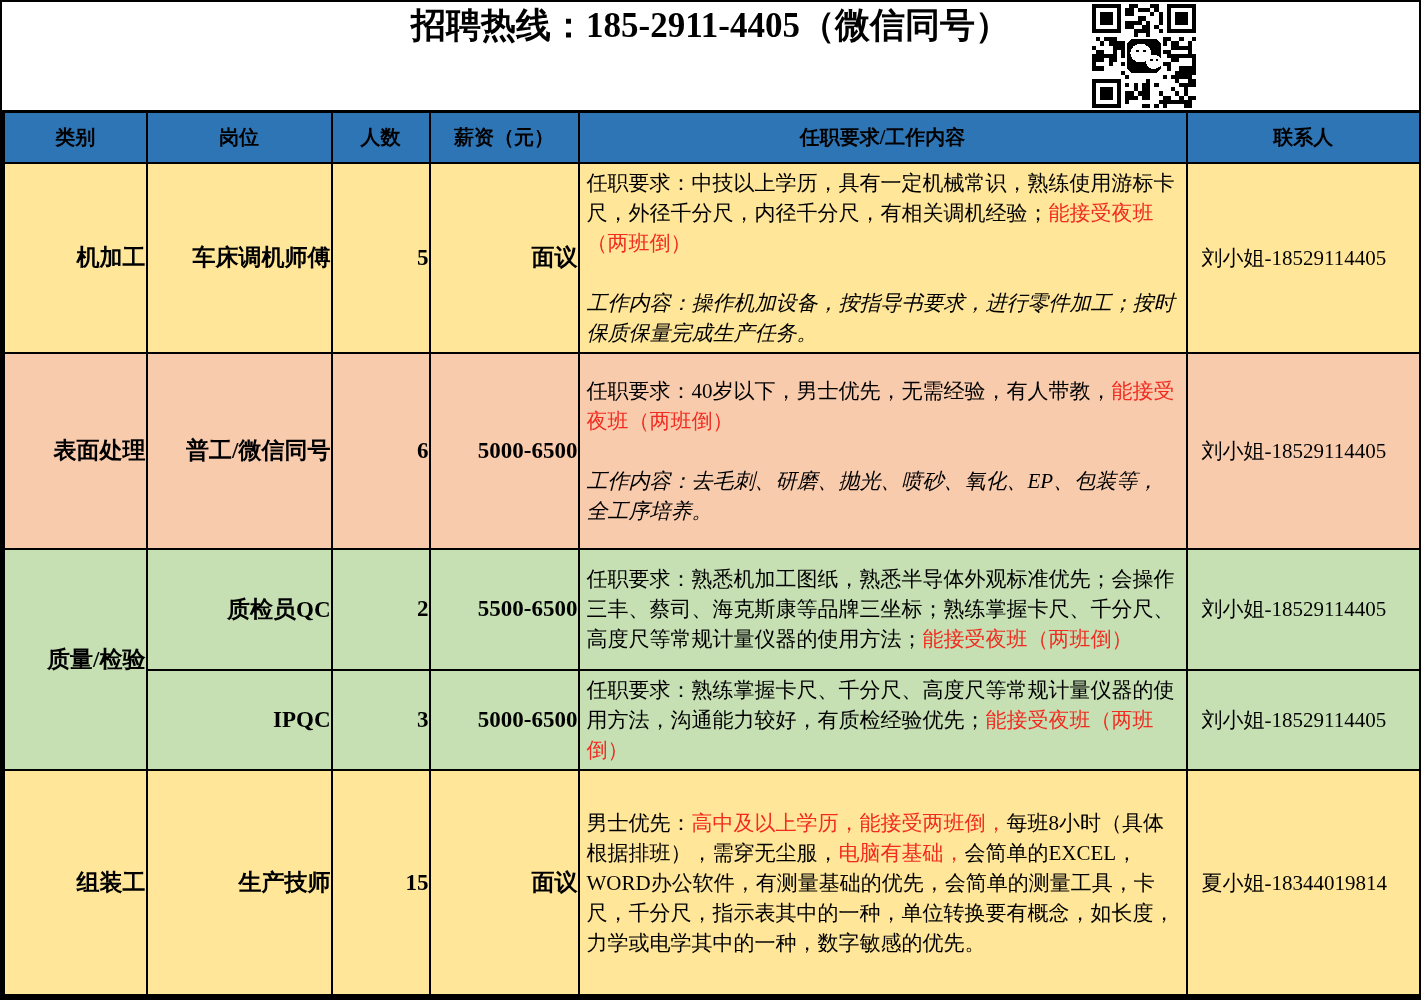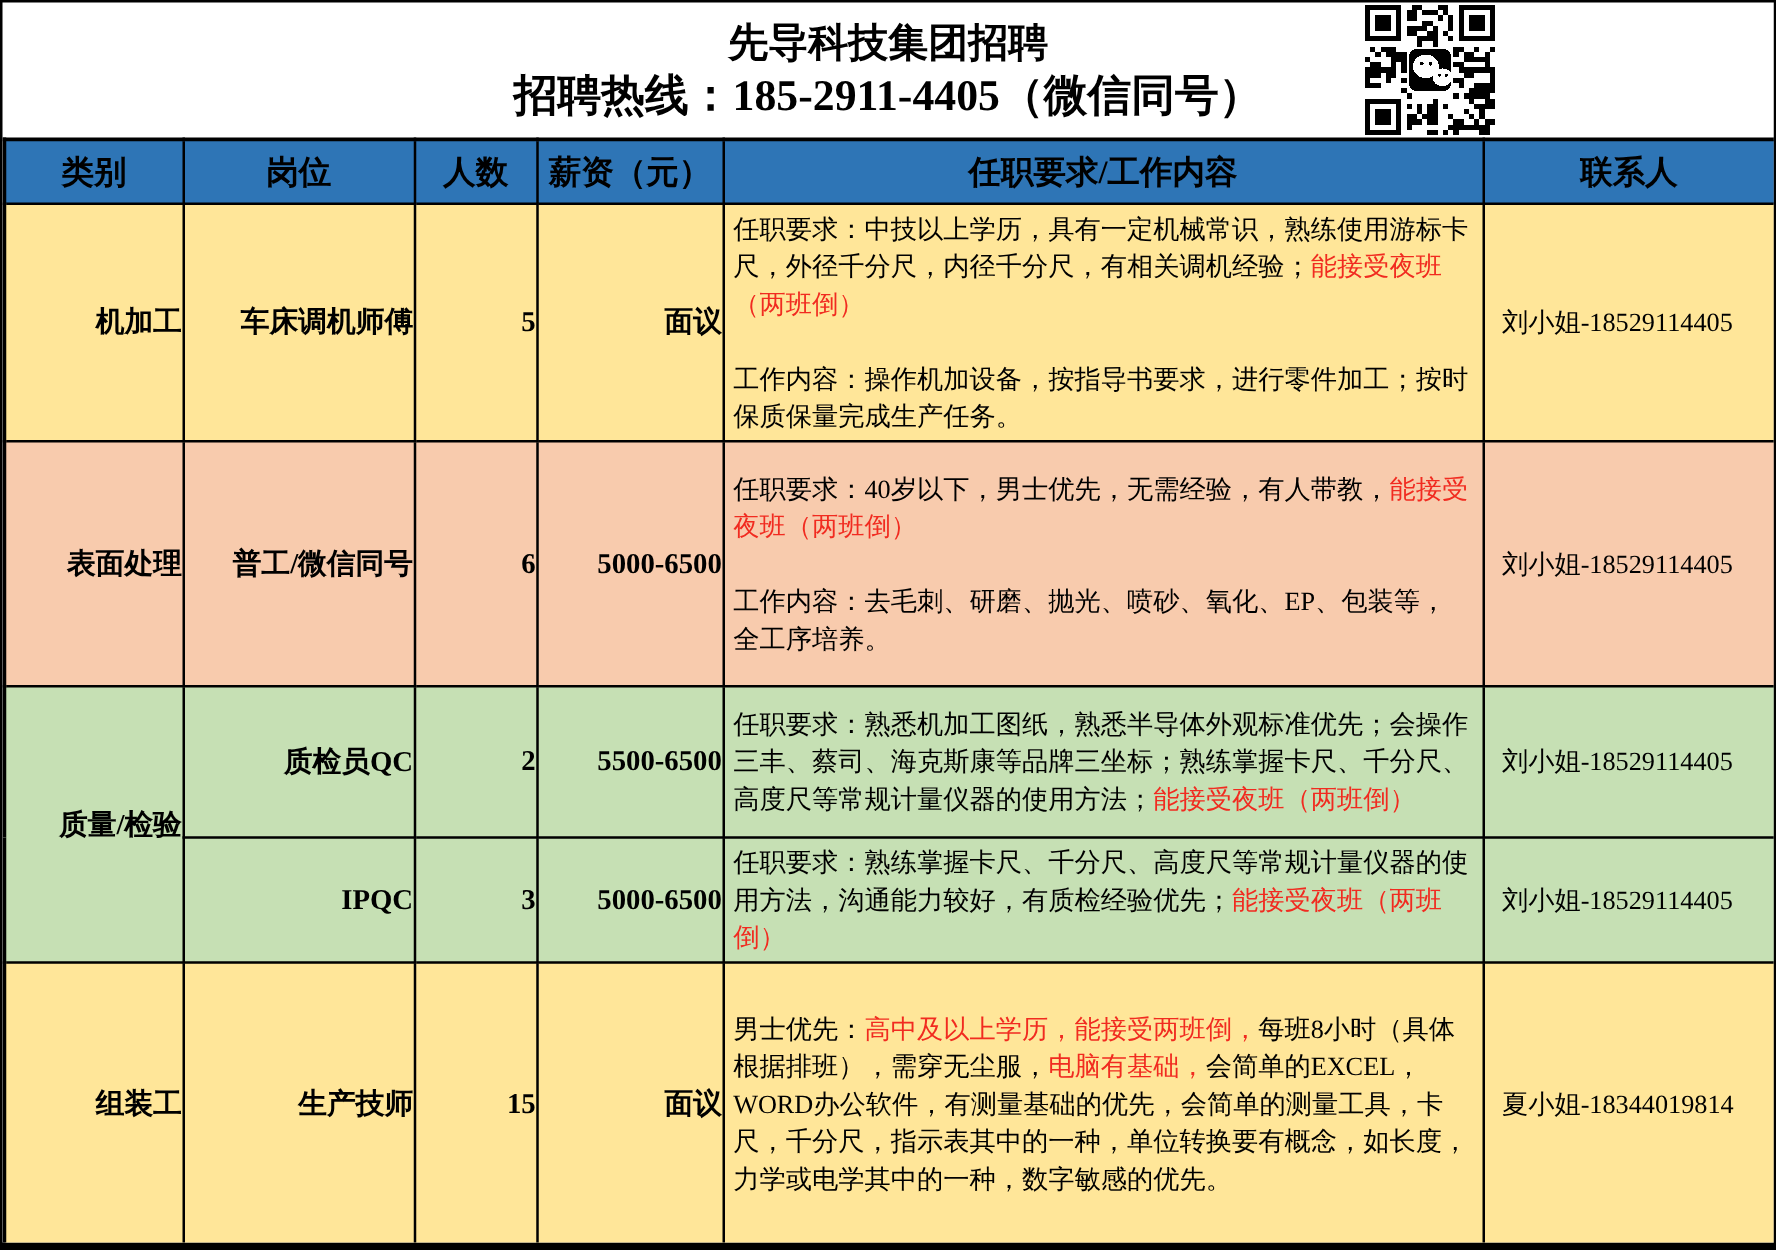--- a/index.html
+++ b/index.html
@@ -20,42 +20,41 @@
   .logo{position:absolute;left:22px;top:3px;width:78px;text-align:center;}
   .logo-word{font-family:"Liberation Sans","DejaVu Sans",sans-serif;font-weight:bold;
     font-size:17px;letter-spacing:3px;color:var(--navy);margin-top:1px;}
   .titles{position:absolute;left:0;right:0;top:0;text-align:center;}
   .t1{font-size:32px;font-weight:bold;padding-top:13px;line-height:1.2;}
   .t2{font-size:35px;font-weight:bold;line-height:1.2;margin-top:3px;}
   .qr{position:absolute;right:223px;top:2px;width:104px;height:104px;}
   
   table{border-collapse:collapse;table-layout:fixed;width:1417px;border:3px solid #000;}
   th,td{border:2px solid #000;vertical-align:middle;box-sizing:border-box;}
-  th{background:var(--blue);height:51px;font-size:26px;font-weight:bold;text-align:center;padding:0;}
+  th{background:var(--blue);height:51px;font-size:20px;font-weight:bold;text-align:center;padding:0;}
   td{padding:0;margin-top:19px;}
   td.cat,td.pos,td.cnt,td.sal{text-align:right;font-weight:bold;font-size:23px;}
   td.req{font-size:21px;line-height:30px;padding:4px 8px 4px 7px;text-align:left;}
   .req p{margin:0;}
-  .req p + p{margin-top:30px;}
+  .req p + p{margin-top:30px;font-style:italic;}
   td.contact{font-size:21px;text-align:left;padding-left:14px;}
   .red{color:var(--red);}
   tr.bg-yellow td{background:var(--yellow);}
   tr.bg-salmon td{background:var(--salmon);}
   tr.bg-green  td{background:var(--green);}
 </style>
 </head>
 <body>
 
 <div class="sheet">
 
   <div class="banner">
 
 
     <div class="titles">
-      <div class="t1">先导科技集团招聘</div>
       <div class="t2">招聘热线：185-2911-4405（微信同号）</div>
     </div>
 
     <svg class="qr" viewBox="0 0 25 25" shape-rendering="crispEdges">
         <rect x="9" y="0" width="1" height="1" fill="#000"></rect>
         <rect x="10" y="0" width="1" height="1" fill="#000"></rect>
         <rect x="14" y="0" width="1" height="1" fill="#000"></rect>
         <rect x="15" y="0" width="1" height="1" fill="#000"></rect>
         <rect x="8" y="1" width="1" height="1" fill="#000"></rect>
         <rect x="9" y="1" width="1" height="1" fill="#000"></rect>

